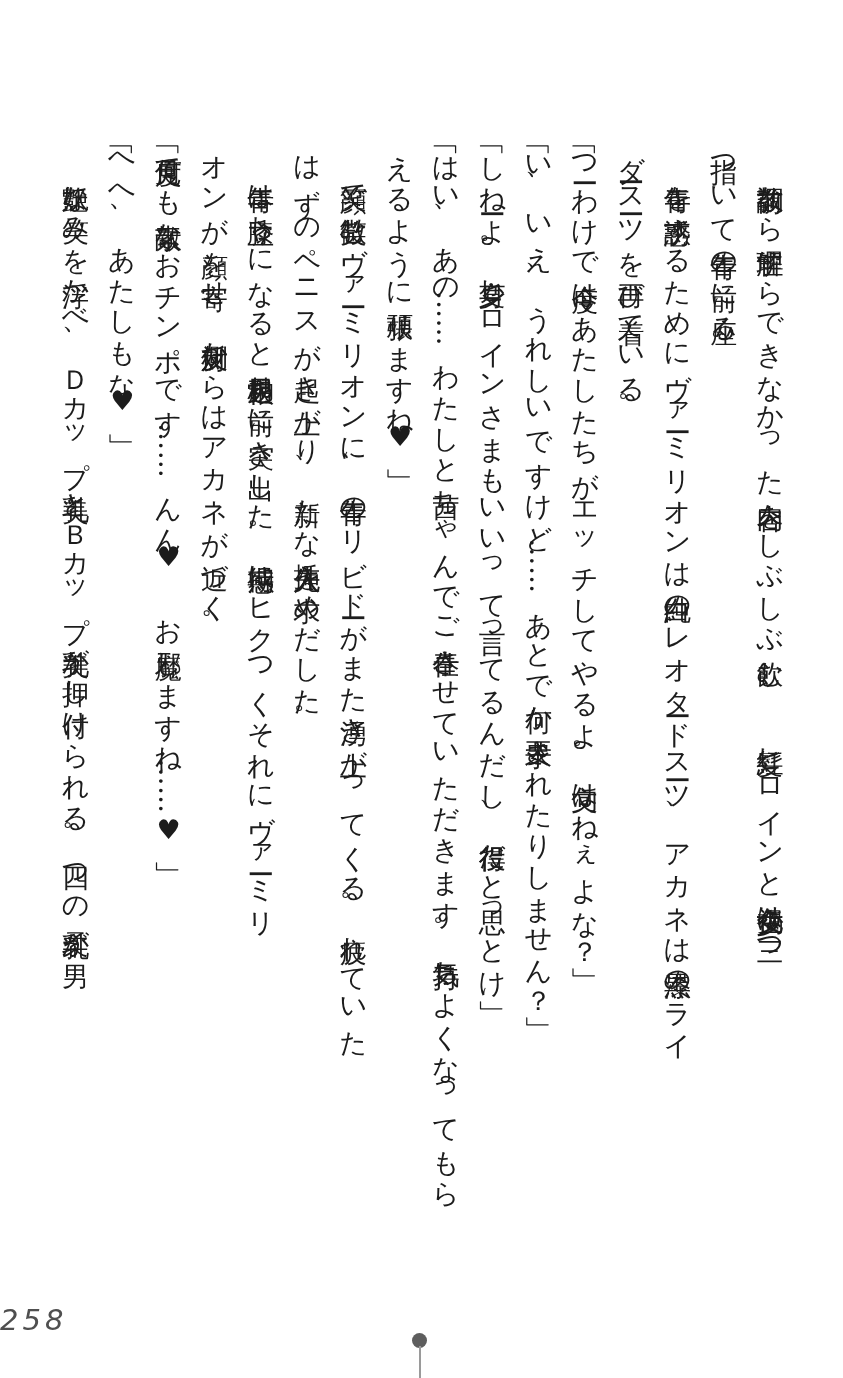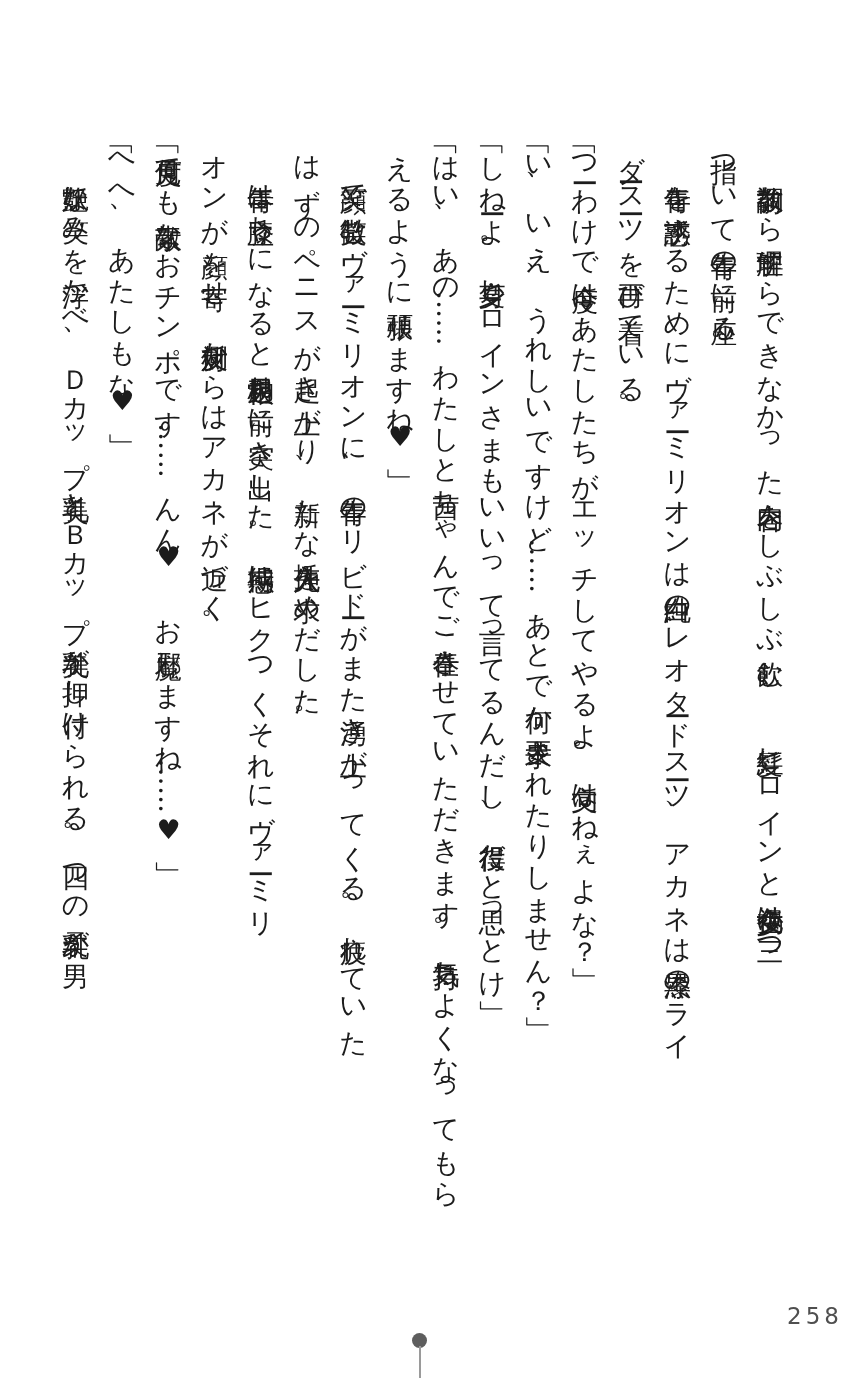--- a/index.html
+++ b/index.html
@@ -36,25 +36,26 @@
     text-align: left;
   }
   .tline {
     white-space: nowrap;
   }
   .footer-page-number {
     position: absolute;
     top: 1303px;
     left: 0;
     width: 843px;
-    text-align: right;
+    text-align: left;
     font-family: "DejaVu Sans", "Liberation Sans", sans-serif;
-    font-size: 23px;
+    font-size: 29px;
     letter-spacing: 4px;
     color: #4f4f4f;
+    font-style: italic;
   }
   .marker-dot {
     position: absolute;
     left: 412px;
     top: 1333px;
     width: 15px;
     height: 15px;
     border-radius: 50%;
     background: #5e5e5e;
   }

